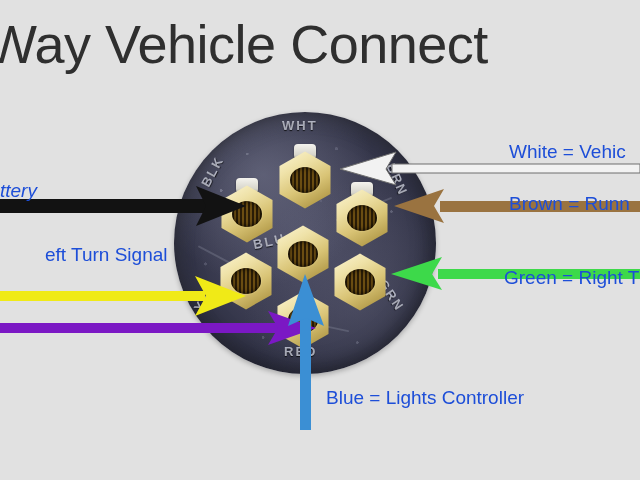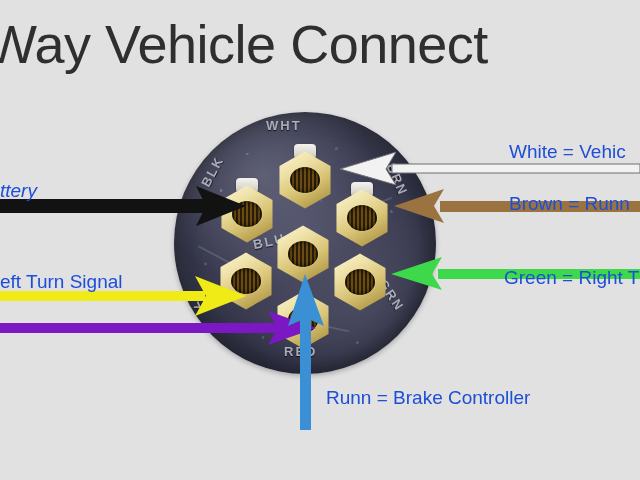--- a/index.html
+++ b/index.html
@@ -149,21 +149,21 @@
 <div id="stage">
 
   <div id="title">Way Vehicle Connect</div>
 
   <div id="connector">
     <div class="speckle"></div>
     <div class="seam" style="left:20px;top:150px;width:72px;height:2px;transform:rotate(28deg);"></div>
     <div class="seam" style="left:160px;top:96px;width:60px;height:2px;transform:rotate(-22deg);"></div>
     <div class="seam" style="left:96px;top:210px;width:80px;height:2px;transform:rotate(12deg);"></div>
 
-    <div class="marking" style="left:92px;top:6px;">WHT</div>
+    <div class="marking" style="left:108px;top:6px;">WHT</div>
     <div class="marking" style="left:22px;top:52px;transform:rotate(-62deg);">BLK</div>
     <div class="marking" style="left:206px;top:60px;transform:rotate(66deg);">BRN</div>
     <div class="marking" style="left:79px;top:122px;transform:rotate(-12deg);">BLU</div>
     <div class="marking" style="left:200px;top:176px;transform:rotate(56deg);">GRN</div>
     <div class="marking" style="left:16px;top:178px;transform:rotate(-56deg);">YEL</div>
     <div class="marking" style="left:110px;top:232px;">RED</div>
 
     <div class="terminal" style="left:131px;top:68px;">
       <div class="screw"></div>
       <div class="hex"></div>
@@ -244,17 +244,17 @@
       <rect x="14" y="46" width="11" height="112" fill="#3b8fd4"></rect>
       <polygon points="19,2 38,54 20,46 2,54" fill="#3b8fd4"></polygon>
     </g>
   </svg>
 
   <div class="label" style="left:509px; top:142px;">White = Vehic</div>
   <div class="label" style="left:509px; top:194px;">Brown = Runn</div>
   <div class="label" style="left:504px; top:268px;">Green = Right T</div>
 
   <div class="label" style="left:0px; top:181px;font-style:italic;">ttery</div>
-  <div class="label" style="left:0px; top:272px;">eft Turn Signal</div>
-
-  <div class="label" style="left:326px; top:388px;">Runn = Brake Controller</div>
+  <div class="label" style="left:0px; top:245px;padding-left:45px;">eft Turn Signal</div>
+
+  <div class="label" style="left:326px; top:388px;">Blue = Lights Controller</div>
 
 </div>
 
 </body></html>

